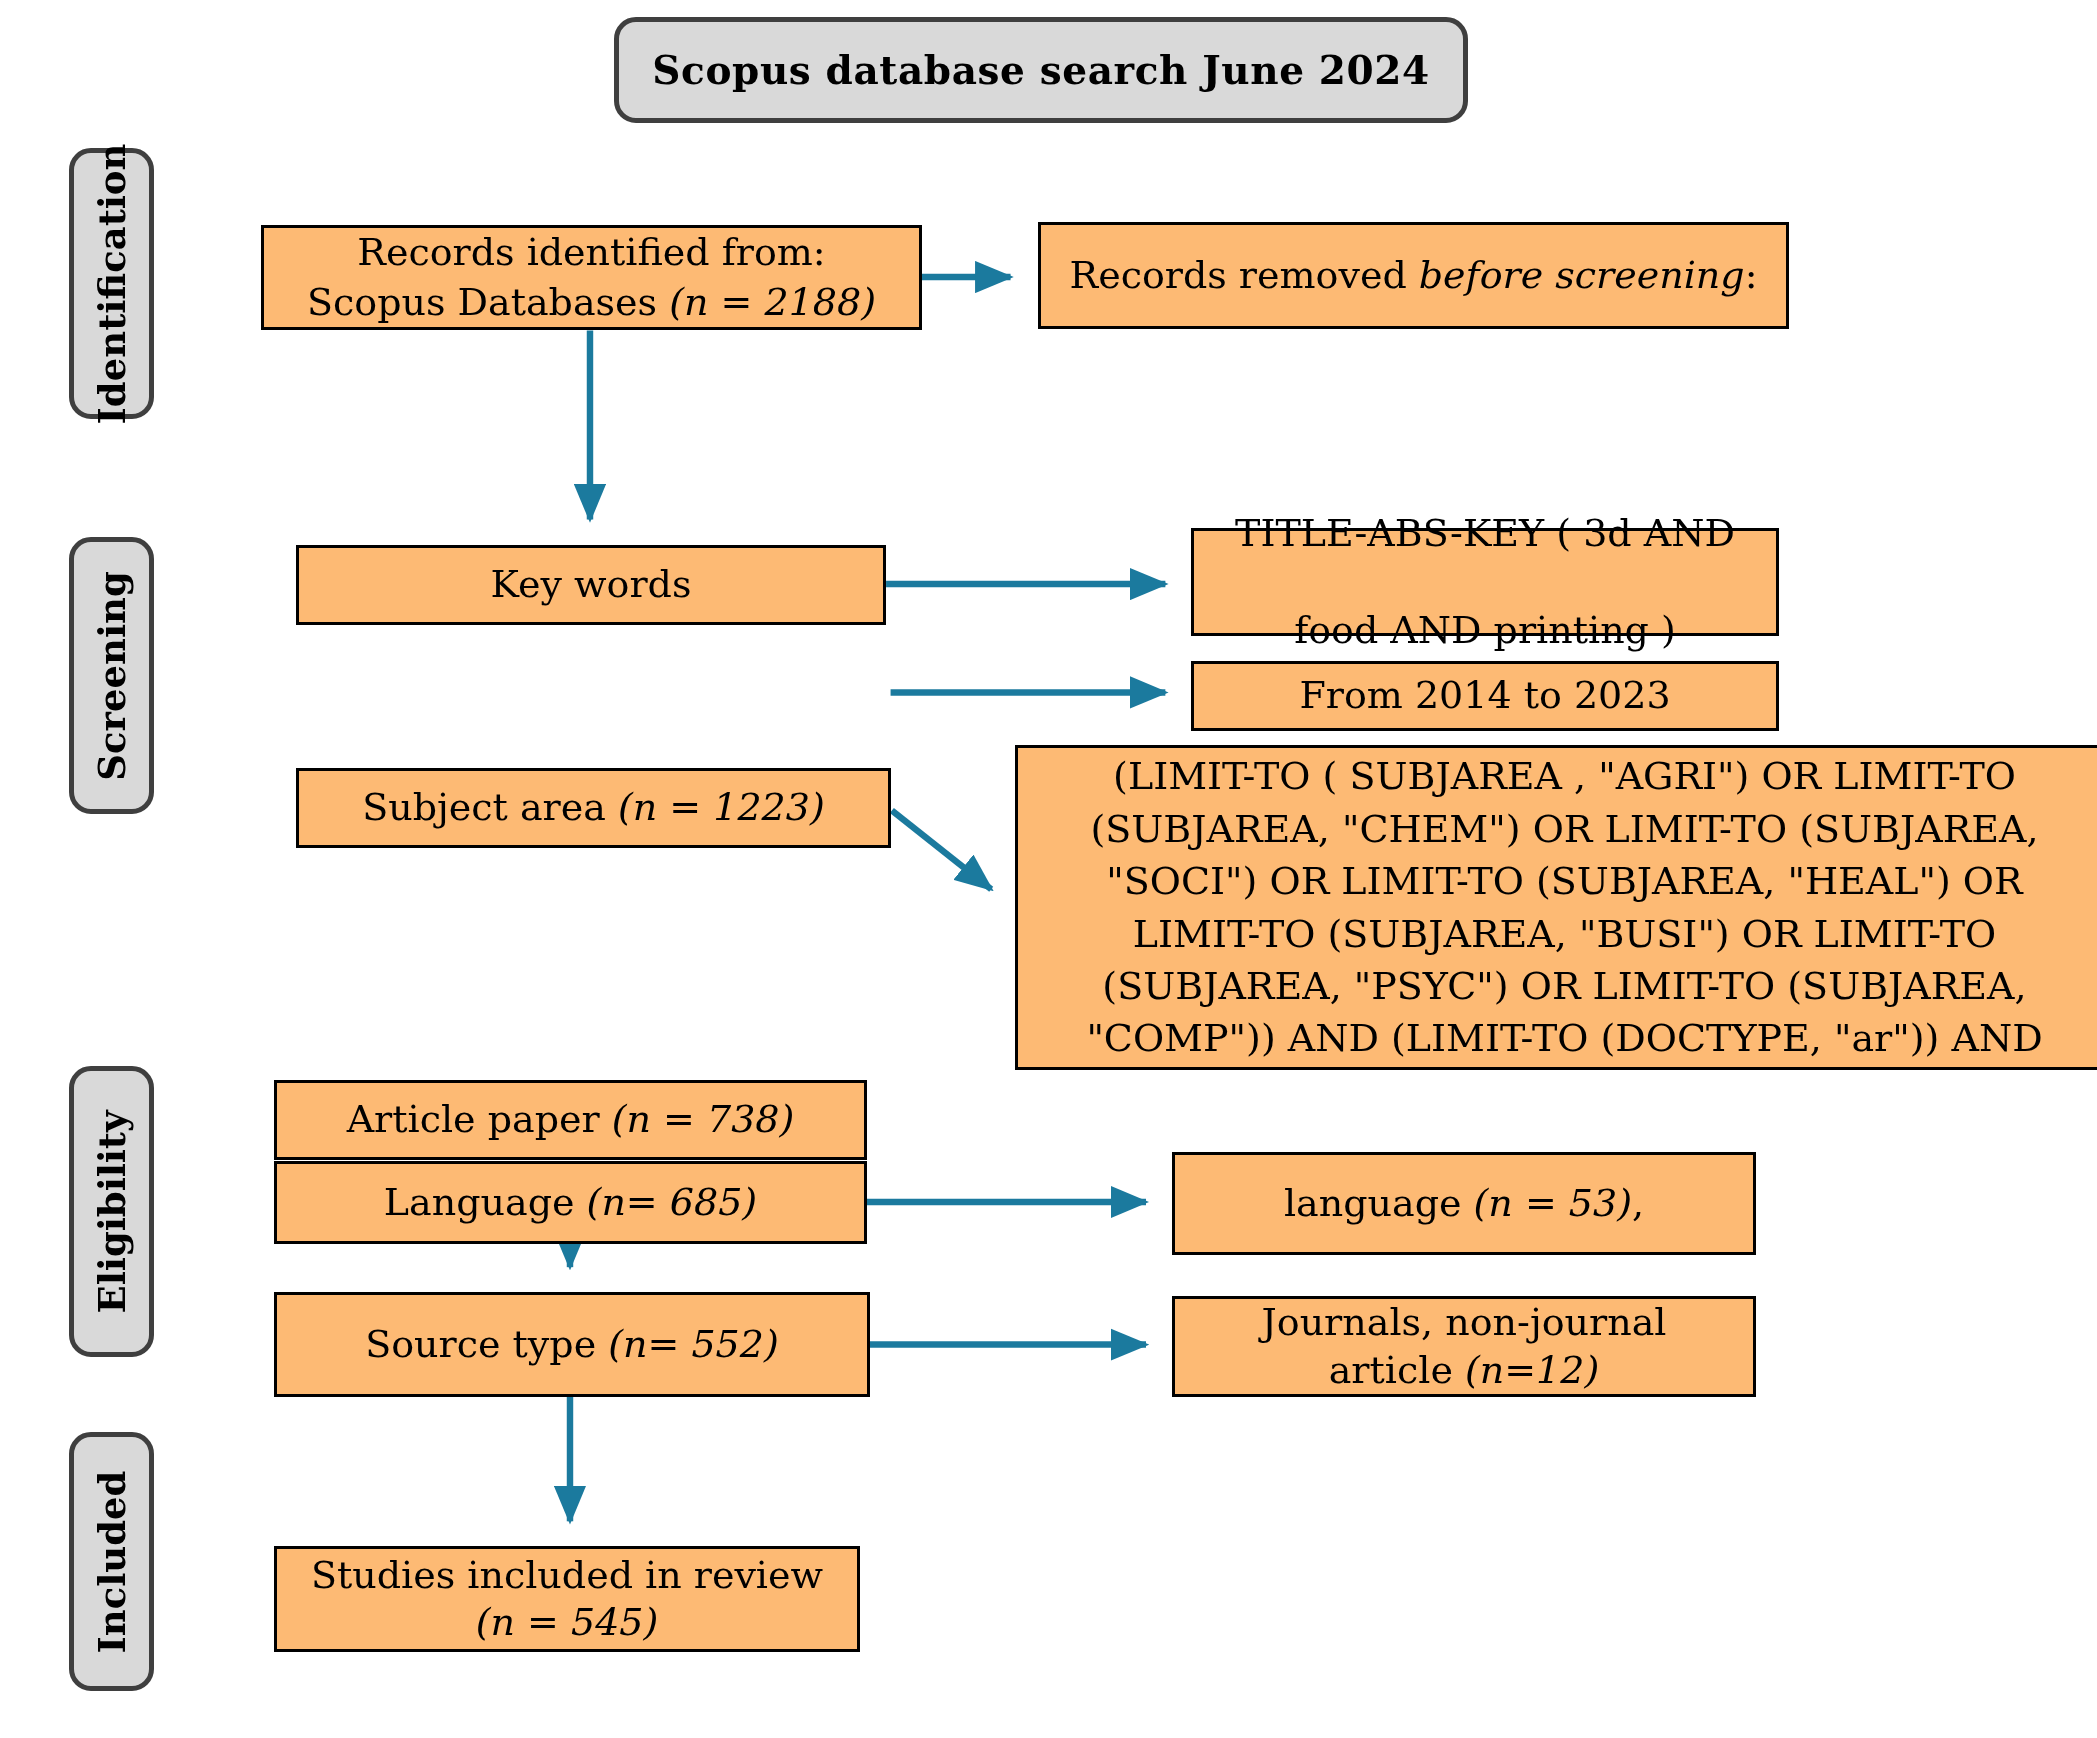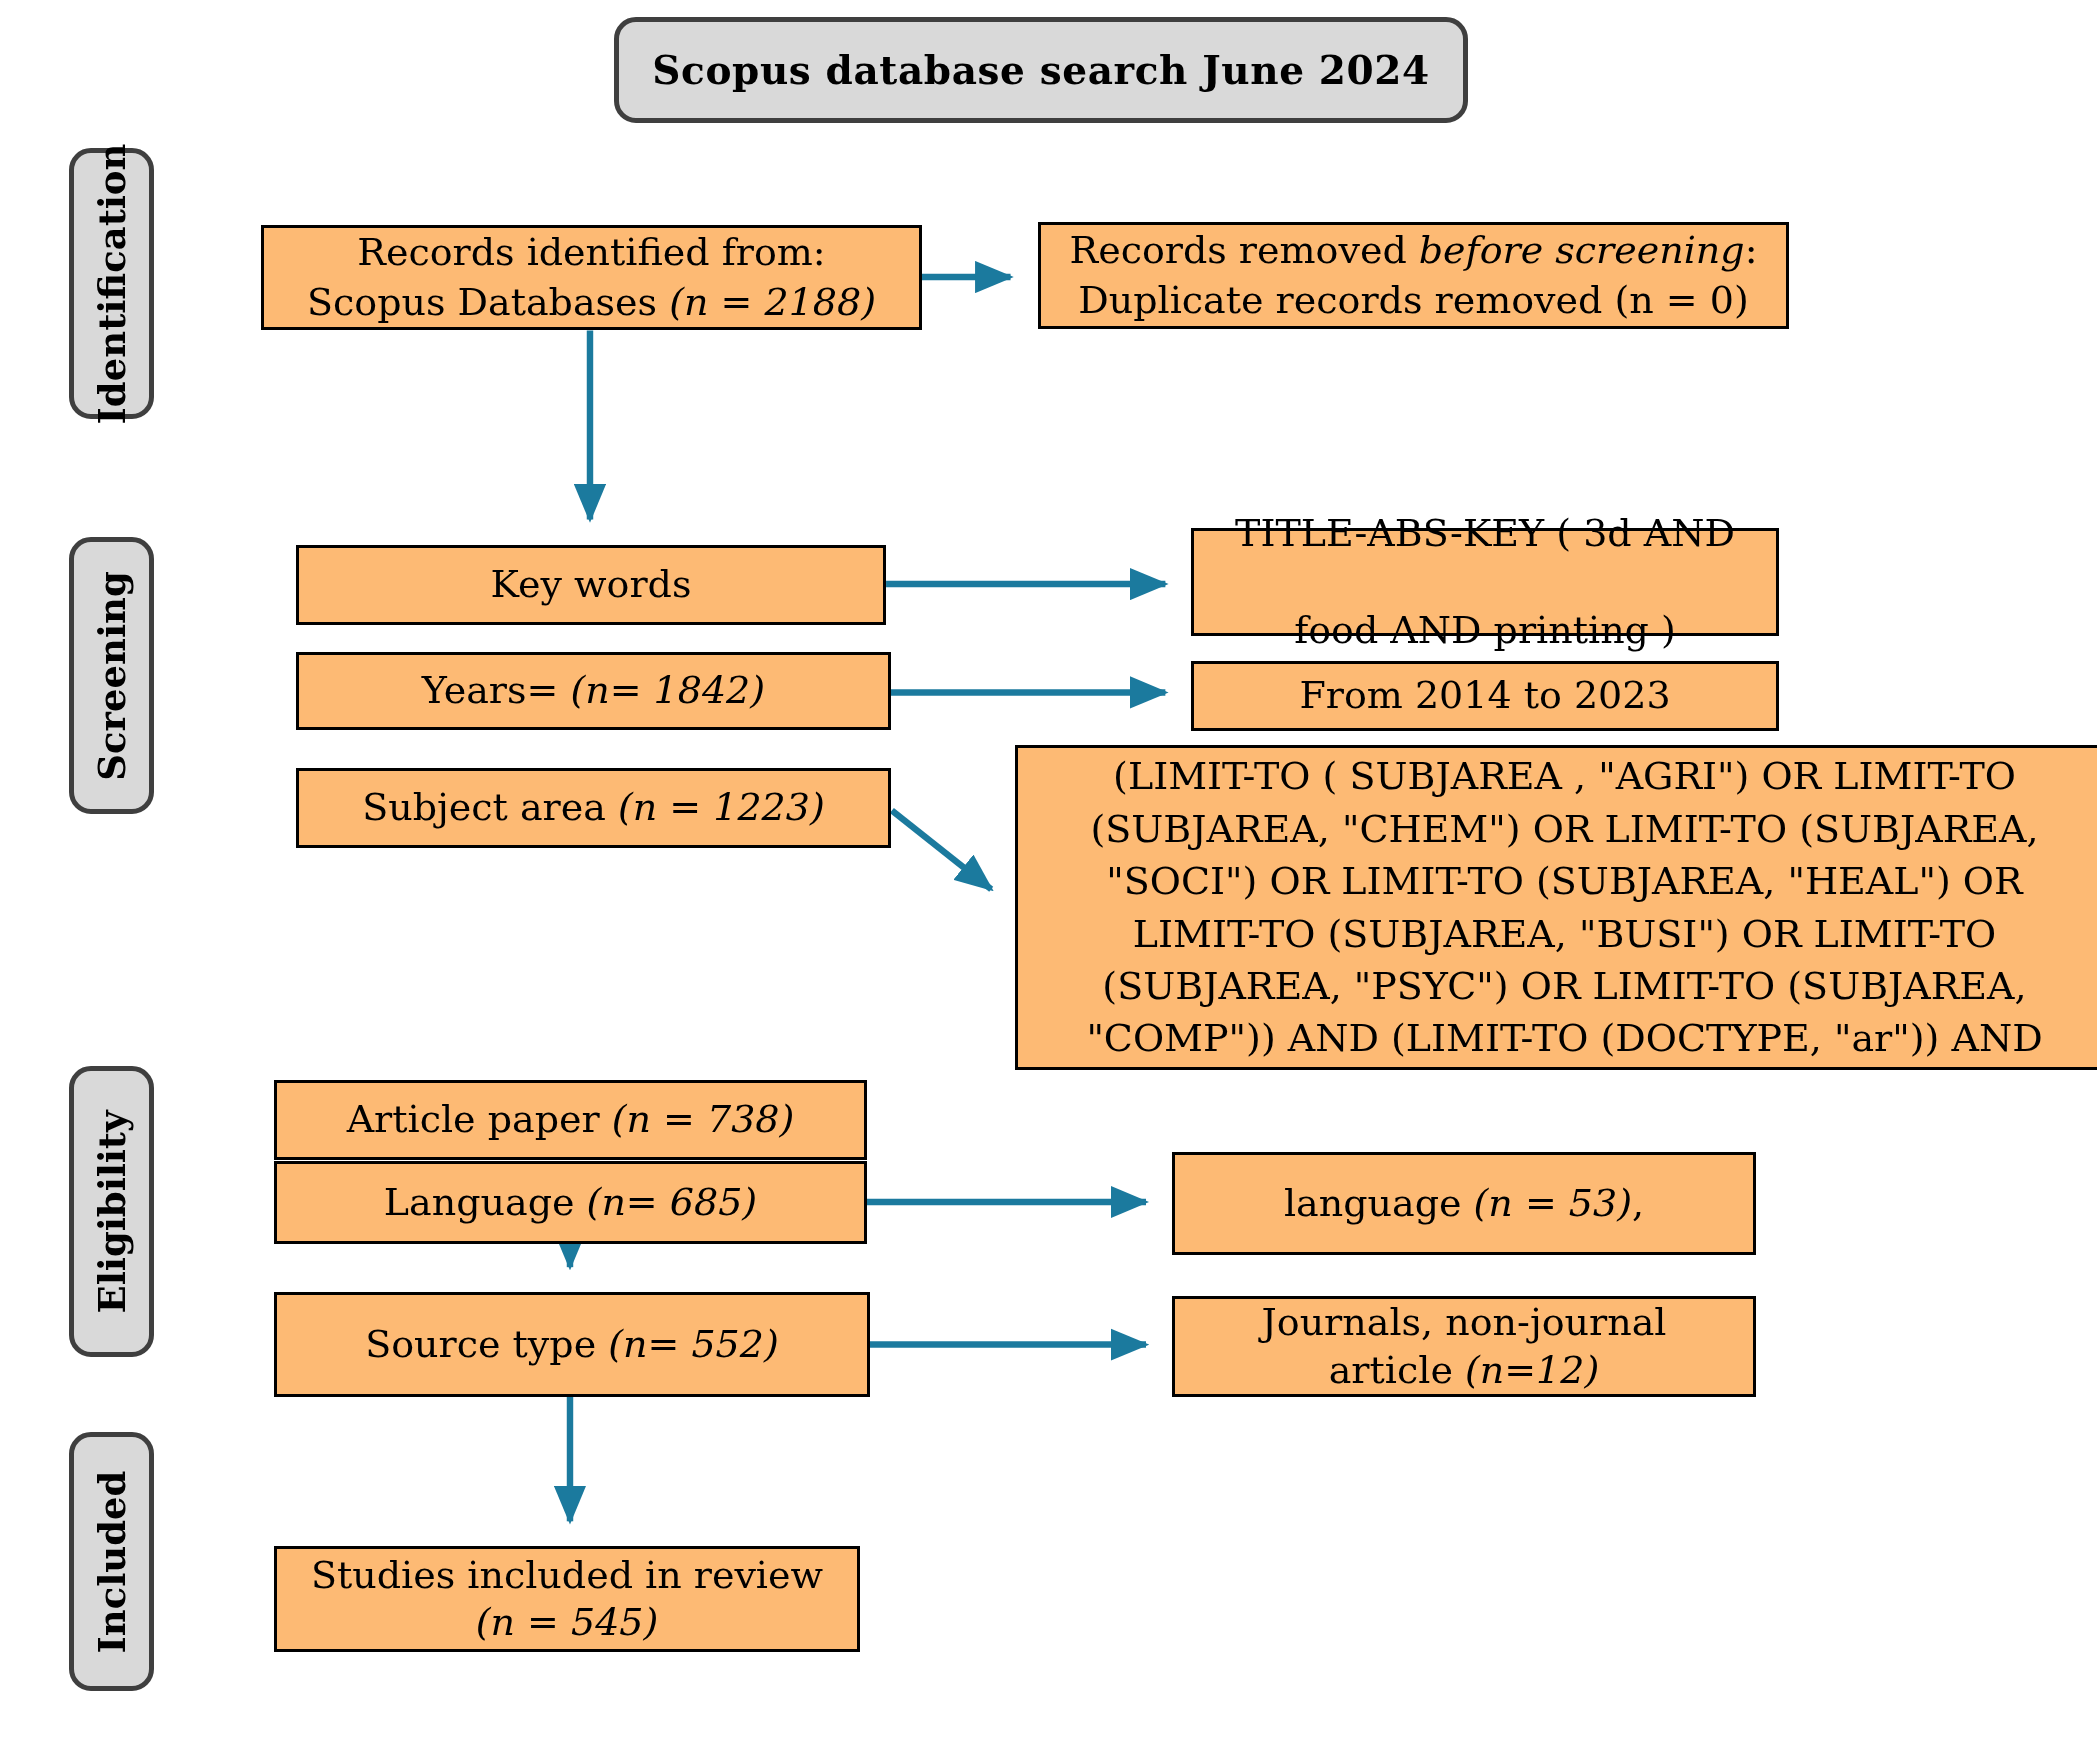--- a/index.html
+++ b/index.html
@@ -102,27 +102,23 @@
   <div id="stage-included" class="grey stage">
     <span>Included</span>
   </div>
 
   <div id="box-records-identified" class="fbox">
       <div class="line"><span>Records identified  from:</span></div>
       <div class="line"><span>Scopus Databases </span><span class="it">(n = 2188)</span></div>
     </div>
   <div id="box-records-removed" class="fbox">
       <div class="line"><span>Records removed </span><span class="it">before screening</span><span>:</span></div>
-      <div class="line"><span>Duplicate records removed  (n = 0)</span></div>
     </div>
   <div id="box-key-words" class="fbox">
       <div class="line"><span>Key words</span></div>
-    </div>
-  <div id="box-years" class="fbox">
-      <div class="line"><span>Years= </span><span class="it">(n= 1842)</span></div>
     </div>
   <div id="box-subject-area" class="fbox">
       <div class="line"><span>Subject area </span><span class="it">(n = 1223)</span></div>
     </div>
   <div id="box-title-abs-key" class="fbox">
       <div class="line"><span>TITLE-ABS-KEY ( 3d AND</span></div>
       <div class="line"><span>food AND printing )</span></div>
     </div>
   <div id="box-from-2014" class="fbox">
       <div class="line"><span>From 2014 to 2023</span></div>

